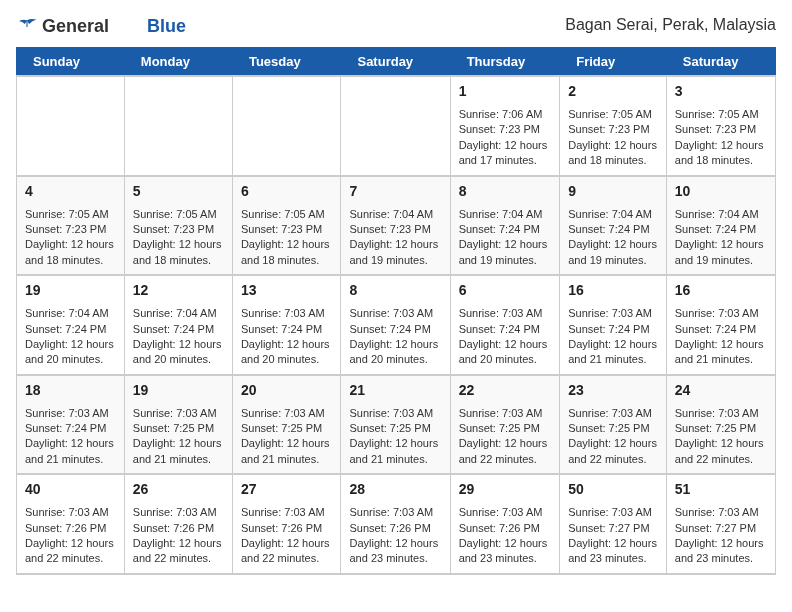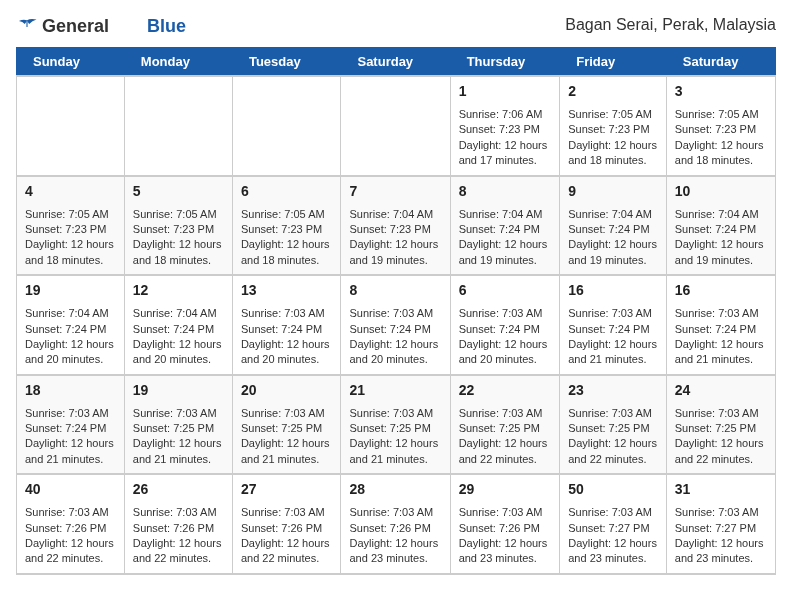--- a/index.html
+++ b/index.html
@@ -256,18 +256,18 @@
         </td>
         <td>
           <span class="day-number">29</span>
           <div class="day-info">Sunrise: 7:03 AM<br>Sunset: 7:26 PM<br>Daylight: 12 hours<br>and 23 minutes.</div>
         </td>
         <td>
           <span class="day-number">50</span>
           <div class="day-info">Sunrise: 7:03 AM<br>Sunset: 7:27 PM<br>Daylight: 12 hours<br>and 23 minutes.</div>
         </td>
         <td>
-          <span class="day-number">31</span>
+          <span class="day-number">51</span>
           <div class="day-info">Sunrise: 7:03 AM<br>Sunset: 7:27 PM<br>Daylight: 12 hours<br>and 23 minutes.</div>
         </td>
       </tr>
     </tbody>
 </table>
 
 </body></html>

